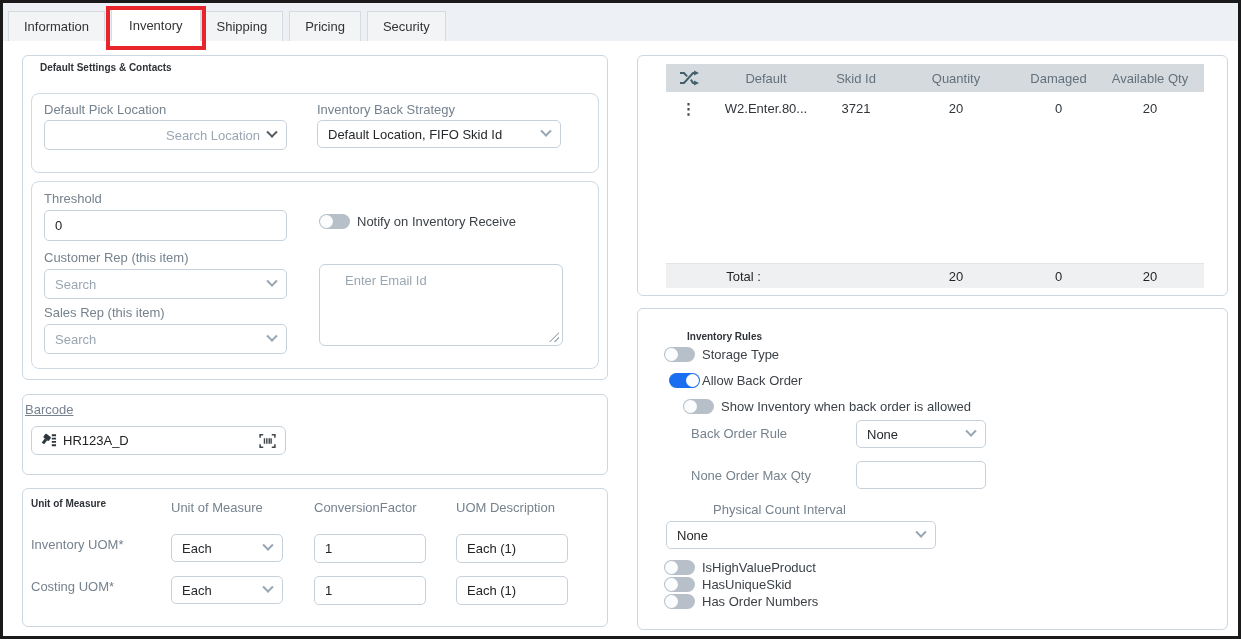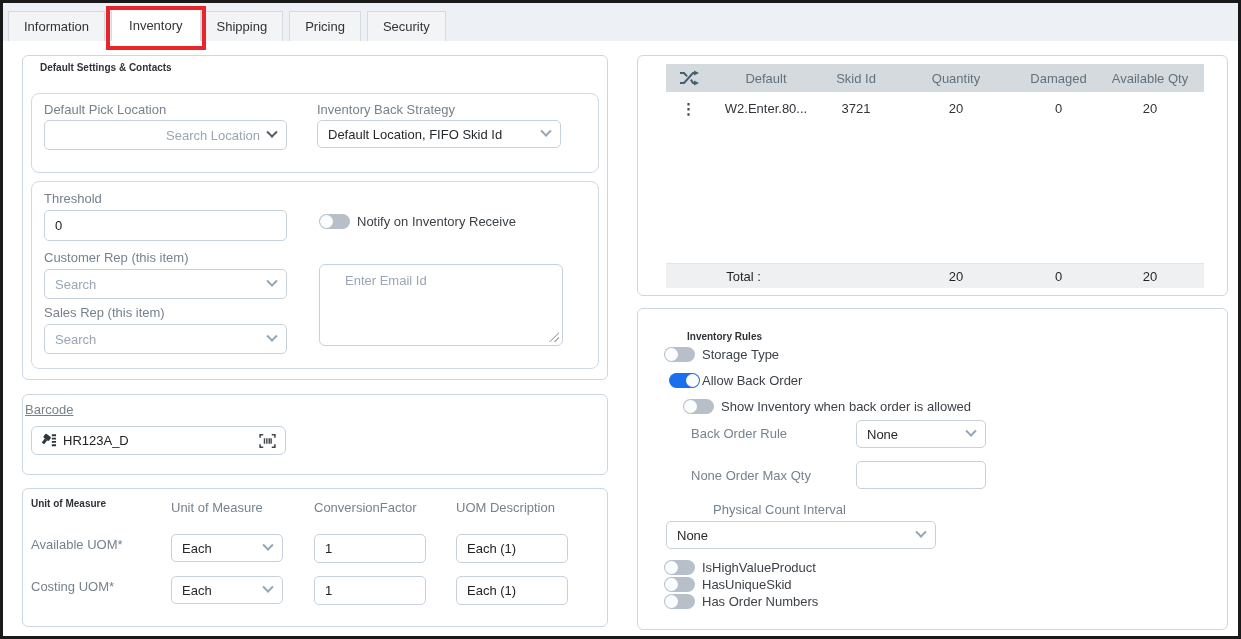--- a/index.html
+++ b/index.html
@@ -144,21 +144,21 @@
       </span>
     </div>
   </div>
 
   <div class="panel p3">
     <div class="abs sec-title" style="left:8px; top:9px;">Unit of Measure</div>
     <div class="abs lbl" style="left:148px; top:11px;">Unit of Measure</div>
     <div class="abs lbl" style="left:291px; top:11px;">ConversionFactor</div>
     <div class="abs lbl" style="left:433px; top:11px;">UOM Description</div>
 
-    <div class="abs lbl" style="left:8px; top:48px;">Available UOM*</div>
+    <div class="abs lbl" style="left:8px; top:48px;">Inventory UOM*</div>
     <div class="abs sel" style="left:148px; top:45px; width:112px; height:28px;">
       <span>Each</span>
       <span class="chev"></span>
     </div>
     <input class="abs inp" style="left: 291px; top: 45px; width: 112px; height: 29px;" value="1">
     <input class="abs inp" style="left: 433px; top: 45px; width: 112px; height: 29px;" value="Each (1)">
 
     <div class="abs lbl" style="left:8px; top:90px;">Costing UOM*</div>
     <div class="abs sel" style="left:148px; top:87px; width:112px; height:28px;">
       <span>Each</span>

